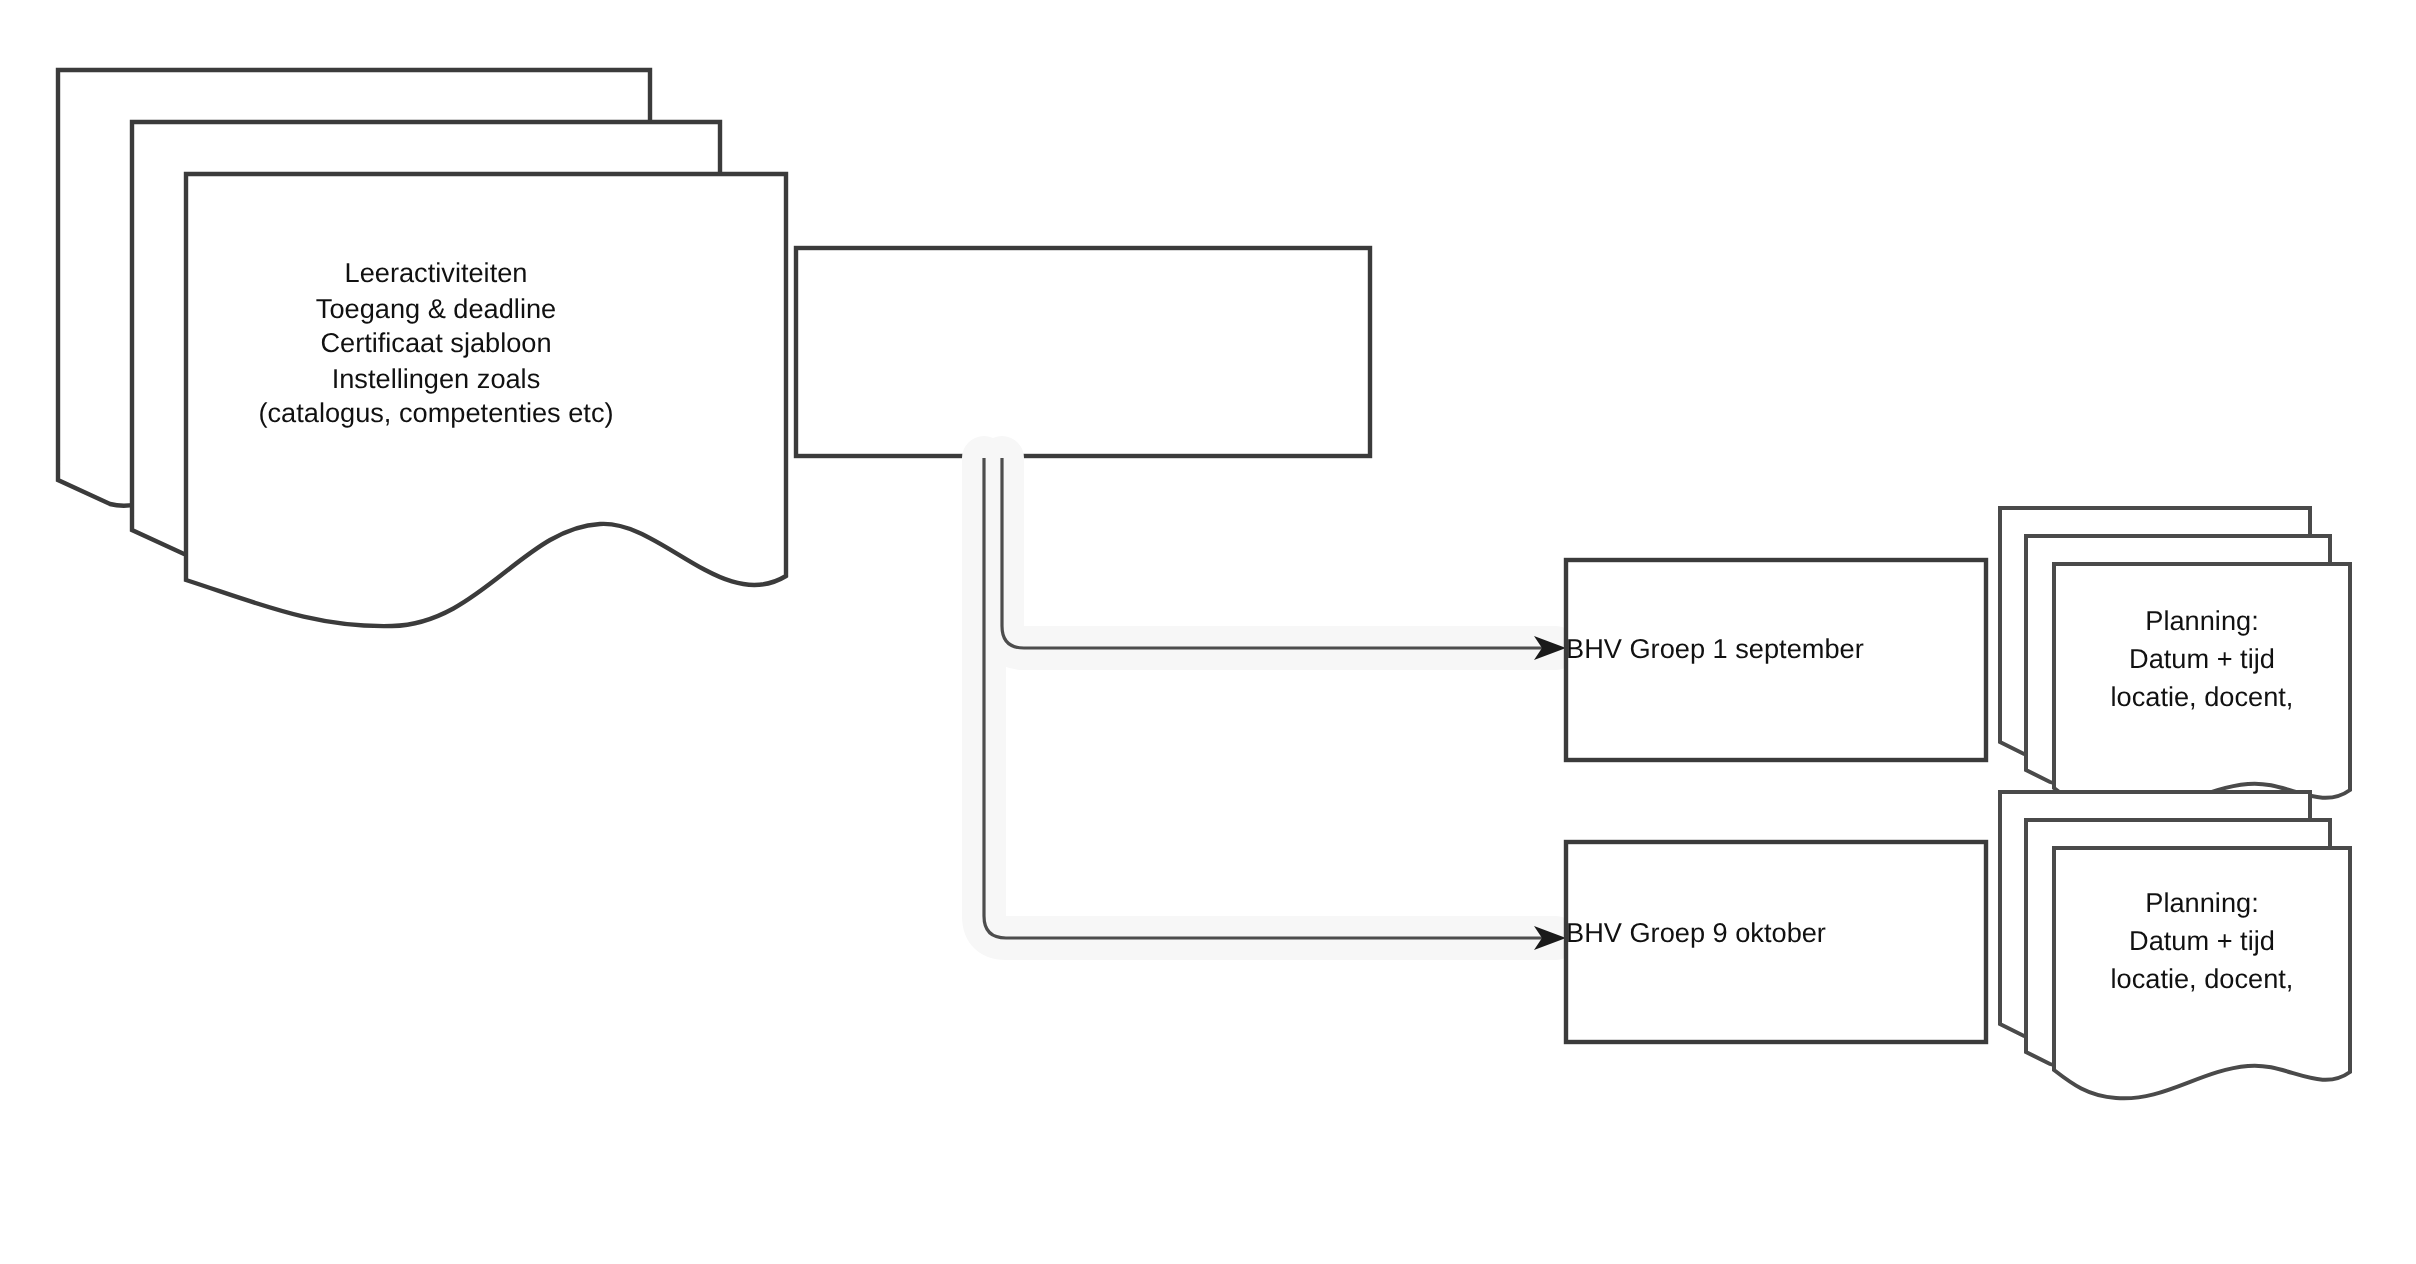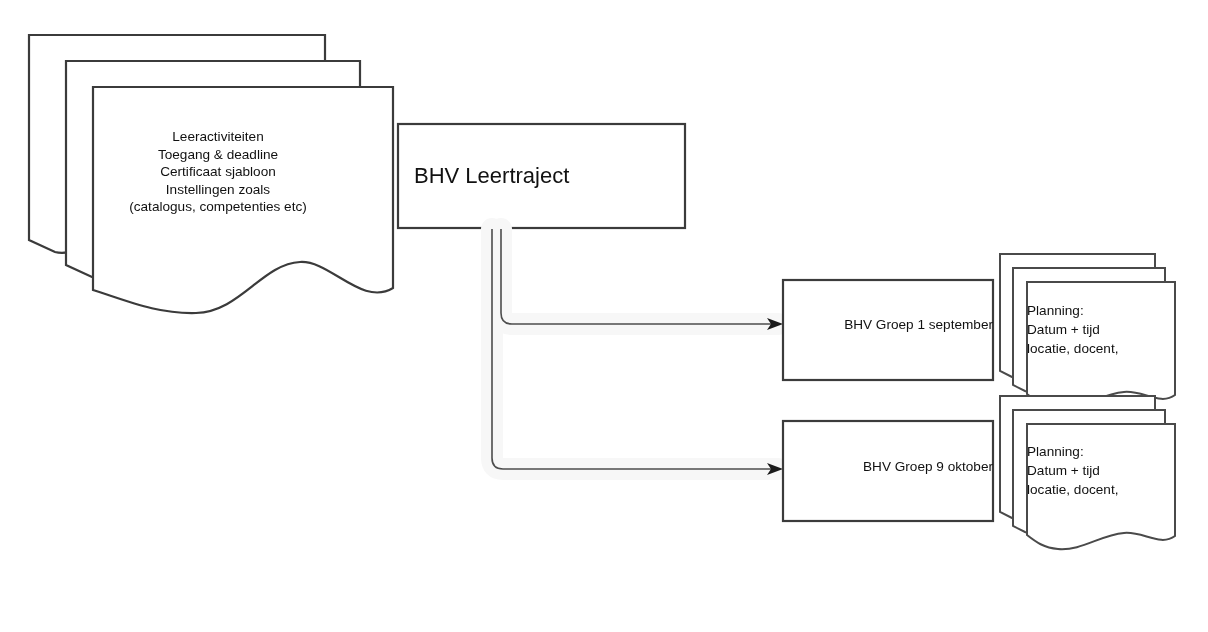--- a/index.html
+++ b/index.html
@@ -72,29 +72,29 @@
     left: 414px;
     top: 162px;
     font-size: 22px;
     line-height: 28px;
     text-align: left;
   }
   .group-text {
     font-size: 13.6px;
     line-height: 18px;
     width: 210px;
-    text-align: right;
+    text-align: left;
   }
   .group-text-1 { left: 783px; top: 316px; }
   .group-text-2 { left: 783px; top: 458px; }
   .planning-text {
     font-size: 13.6px;
     line-height: 19px;
     width: 148px;
-    text-align: left;
+    text-align: center;
   }
   .planning-text-1 { left: 1027px; top: 301px; }
   .planning-text-2 { left: 1027px; top: 442px; }
 </style>
 </head>
 <body>
 
 <div id="canvas">
 
   <svg id="diagram-svg" viewBox="0 0 1208 632" xmlns="http://www.w3.org/2000/svg">
@@ -149,21 +149,20 @@
              C 1100 535 1082 551 1058 549
              C 1044 548 1036 542 1027 535 Z"></path>
   </svg>
 
   <div class="diagram-text doc-stack-text">Leeractiviteiten
 Toegang &amp; deadline
 Certificaat sjabloon
 Instellingen zoals
 (catalogus, competenties etc)</div>
 
-  <div class="diagram-text title-text">BHV Leertraject</div>
 
   <div class="diagram-text group-text group-text-1">BHV Groep 1 september</div>
 
   <div class="diagram-text planning-text planning-text-1">Planning:
 Datum + tijd
 locatie, docent,</div>
 
   <div class="diagram-text group-text group-text-2">BHV Groep 9 oktober</div>
 
   <div class="diagram-text planning-text planning-text-2">Planning:

